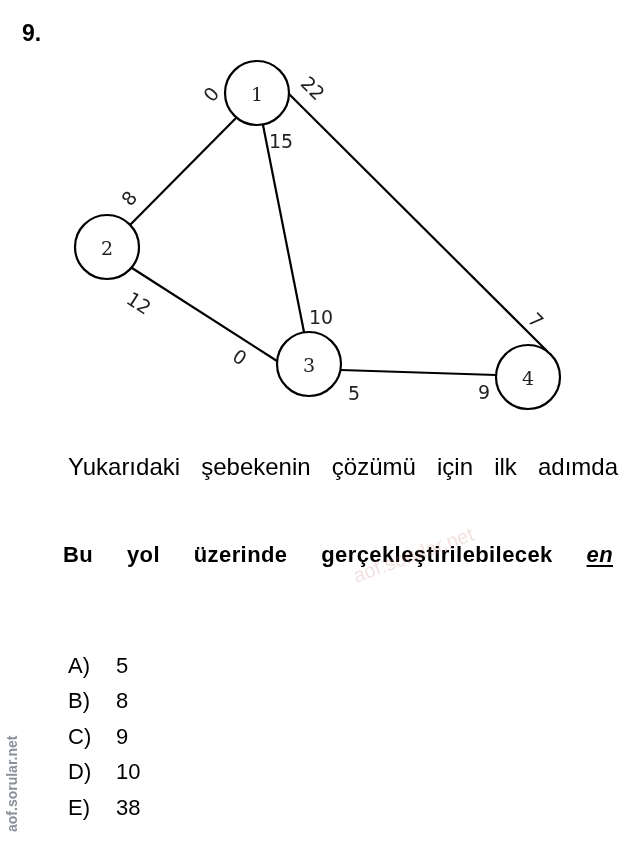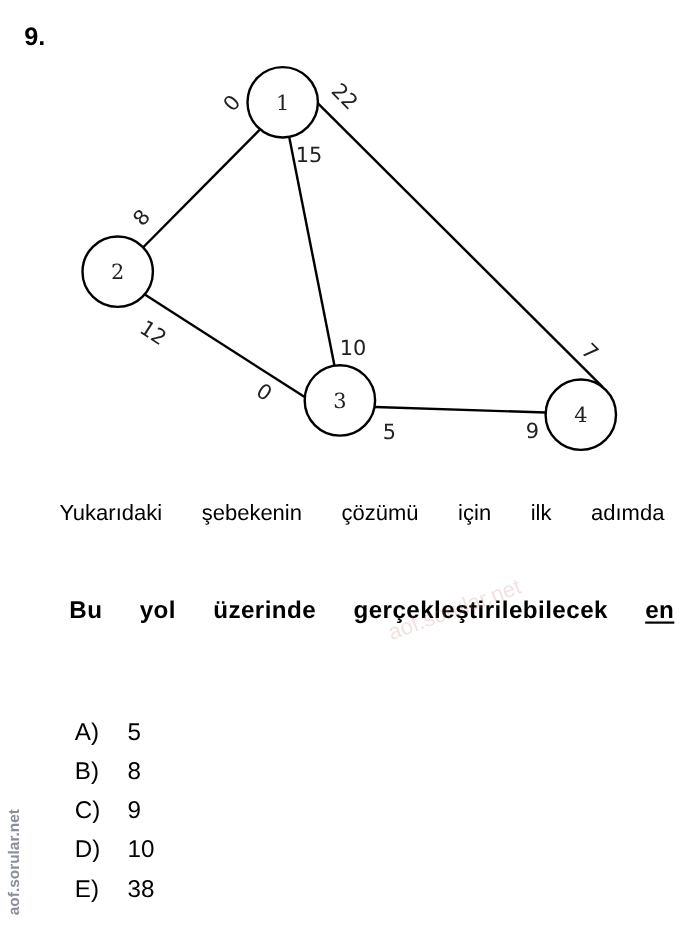--- a/index.html
+++ b/index.html
@@ -40,42 +40,42 @@
     }
     .graph .elabel {
       font-family: "DejaVu Sans", sans-serif;
       font-size: 19px;
       fill: #222;
       text-anchor: middle;
       dominant-baseline: central;
     }
     .stem {
       position: absolute;
-      left: 54px;
+      left: 68px;
       width: 550px;
-      font-size: 20px;
+      font-size: 24px;
       line-height: 28px;
       text-align: justify;
     }
     .stem1 { top: 453px; }
     .stem .line { display: block; text-align-last: justify; }
     .stem .line.last { text-align-last: left; }
     .question {
       position: absolute;
       left: 63px;
       top: 540px;
       width: 550px;
       font-size: 22px;
       line-height: 29px;
       font-weight: bold;
       letter-spacing: 0.4px;
     }
     .question .line { display: block; text-align: justify; text-align-last: justify; }
     .question .line.last { text-align-last: left; }
-    .u { text-decoration: underline; text-underline-offset: 3px; }
+    .u { text-decoration: underline; text-underline-offset: 3px; font-style: italic; }
     .options {
       position: absolute;
       left: 68px;
       top: 648px;
     }
     .opt {
       display: flex;
       height: 35.5px;
       align-items: center;
       font-size: 22px;

